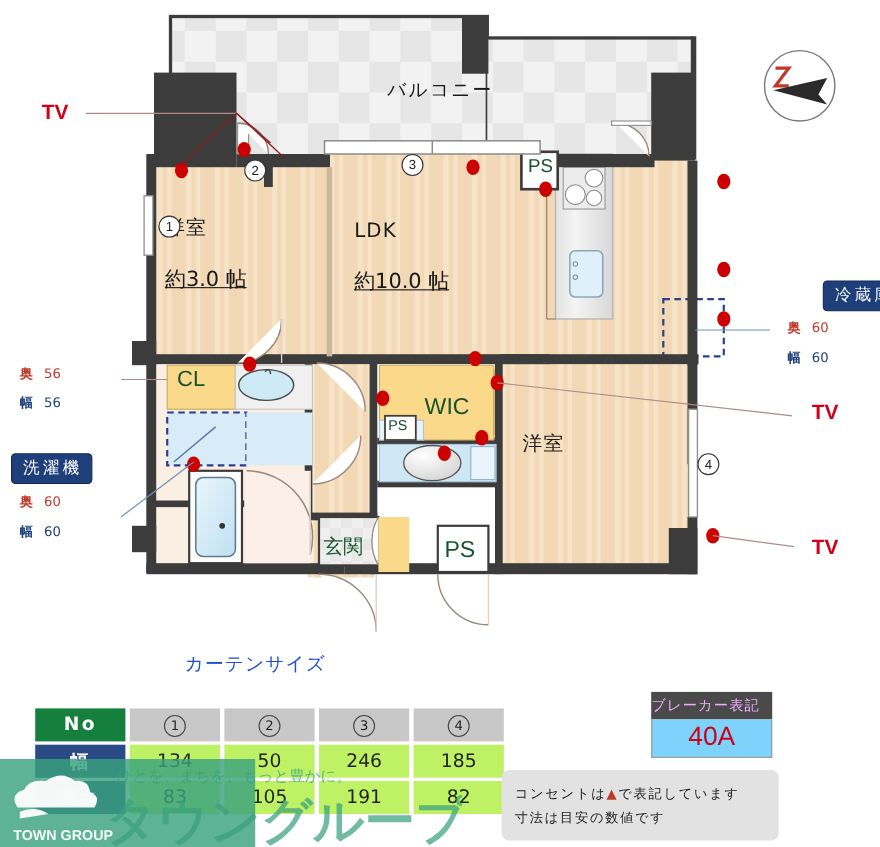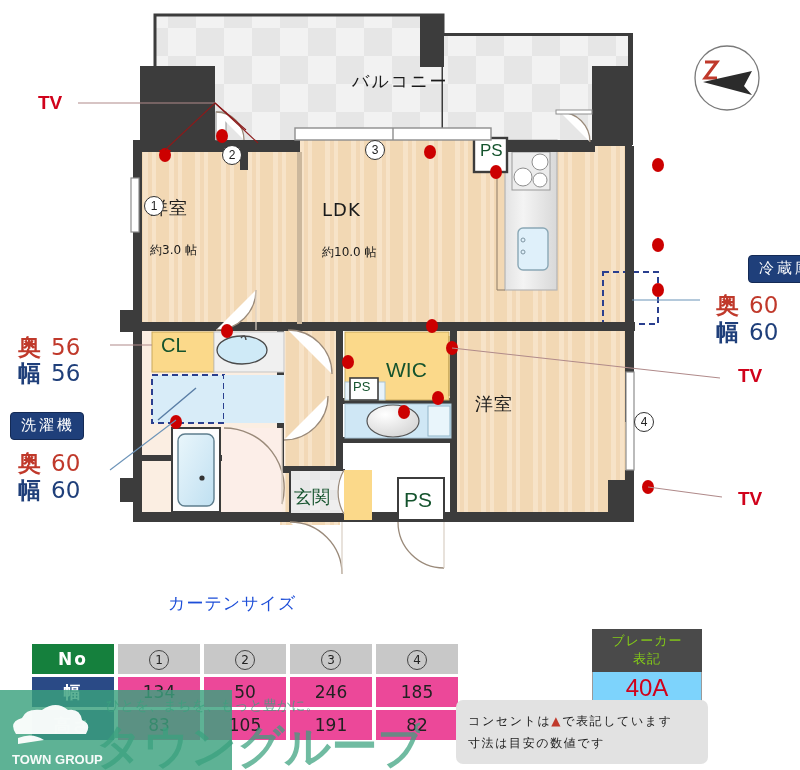--- a/index.html
+++ b/index.html
@@ -14,21 +14,21 @@
   
   #floorplan { position:absolute; left:0; top:0; width:800px; height:600px; }
 
   
   .roomlabel {
     position:absolute; color:#1a1a1a; text-align:left;
     font-family:"DejaVu Sans","Liberation Sans",sans-serif;
     white-space:nowrap; line-height:1.35;
   }
   .roomname { font-size:18px; letter-spacing:1px; }
-  .roomarea { font-size:12px; }
+  .roomarea { font-size:19px;text-decoration:underline; }
   .smalllabel {
     position:absolute; color:#14532d; font-size:15px; white-space:nowrap;
     font-family:Liberation Sans, sans-serif;
   }
   .balcony-label{
     position:absolute; font-size:17px; color:#1a1a1a; letter-spacing:2px;
     font-family:"DejaVu Sans","Liberation Sans",sans-serif; white-space:nowrap;
   }
 
   
@@ -45,53 +45,53 @@
   }
 
   
   .appl-box {
     position:absolute; background:#1f3f7a; color:#fff;
     border:1px solid #142a55; border-radius:4px;
     font-size:15px; letter-spacing:3px; text-align:center;
     padding:3px 8px 4px 10px; white-space:nowrap;
     font-family:"DejaVu Sans","Liberation Sans",sans-serif;
   }
-  .dim-row { position:absolute; font-size:23px; white-space:nowrap;
+  .dim-row { position:absolute; font-size:12px; white-space:nowrap;
              font-family:"DejaVu Sans","Liberation Sans",sans-serif; }
   .dim-k { color:#c0392b; font-weight:bold; }
   .dim-k.blue { color:#1f3f7a; }
   .dim-v { color:#c0392b; margin-left:10px; }
   .dim-v.blue { color:#1f3f7a; }
 
   
   #curtain-title {
     position:absolute; left:168px; top:592px; font-size:17px; color:#1d4ed8;
     letter-spacing:1px; font-family:Liberation Sans, sans-serif;
   }
   #curtain-table { position:absolute; left:28px; top:641px; border-collapse:separate; border-spacing:4px 3px; }
   #curtain-table td {
     width:82px; height:30px; text-align:center; vertical-align:middle;
-    font-size:17px; color:#222; background:#ec4899;
+    font-size:17px; color:#222; background:#bef264;
     font-family:"DejaVu Sans","Liberation Sans",sans-serif;
   }
   #curtain-table td.hdr {
     background:#15803d; color:#fff; font-weight:bold; font-size:17px; letter-spacing:2px;
   }
   #curtain-table td.hdr.sub { background:#2a4a86; }
   #curtain-table td.numcell { background:#c8c8c8; }
   #curtain-table td.numcell span.circ {
     display:inline-block; width:20px; height:20px; line-height:18px;
     border:1px solid #444; border-radius:50%; background:#c8c8c8; font-size:12px;
   }
 
   
   #breaker { position:absolute; left:592px; top:629px; width:110px; }
   #breaker .bhdr {
-    background:#4a4a4a; color:#84cc16; font-size:13px; text-align:center;
-    padding:3px 18px 4px; letter-spacing:1px;
+    background:#4a4a4a; color:#f0abfc; font-size:13px; text-align:left;
+    padding:3px 0 4px; letter-spacing:1px;
     font-family:"DejaVu Sans","Liberation Sans",sans-serif;
   }
   #breaker .bval {
     background:#7dd3fc; border:1px solid #9a9a9a; border-top:none;
     color:#d0021b; font-size:24px; text-align:center; padding:2px 0 4px;
     font-family:"Liberation Sans",sans-serif;
   }
 
   
   #notes {

